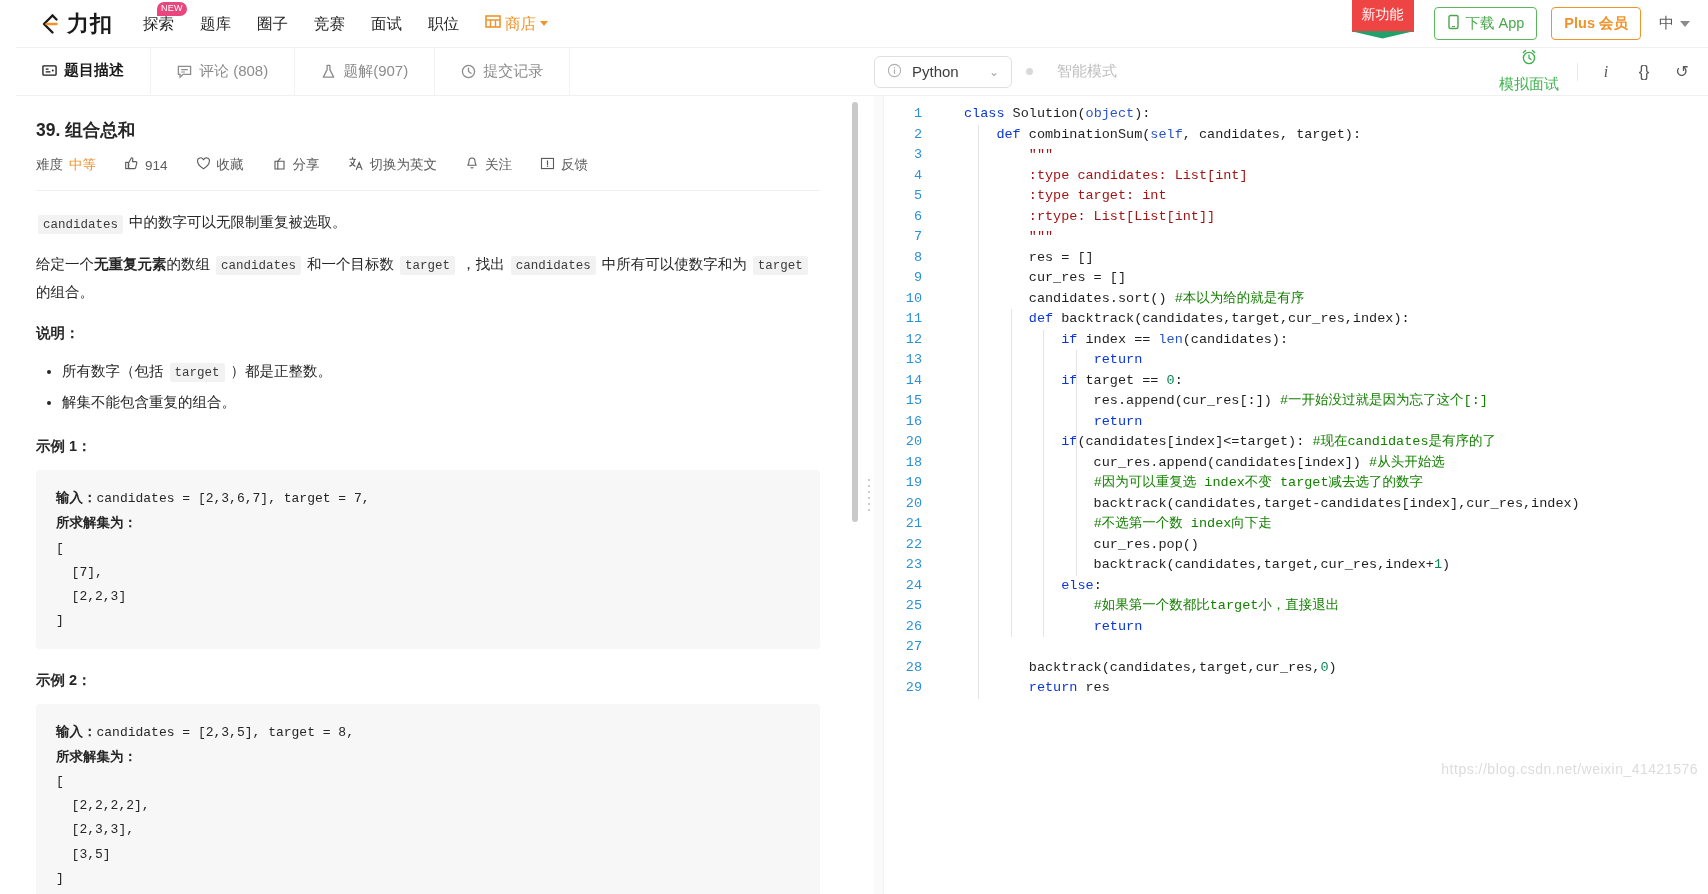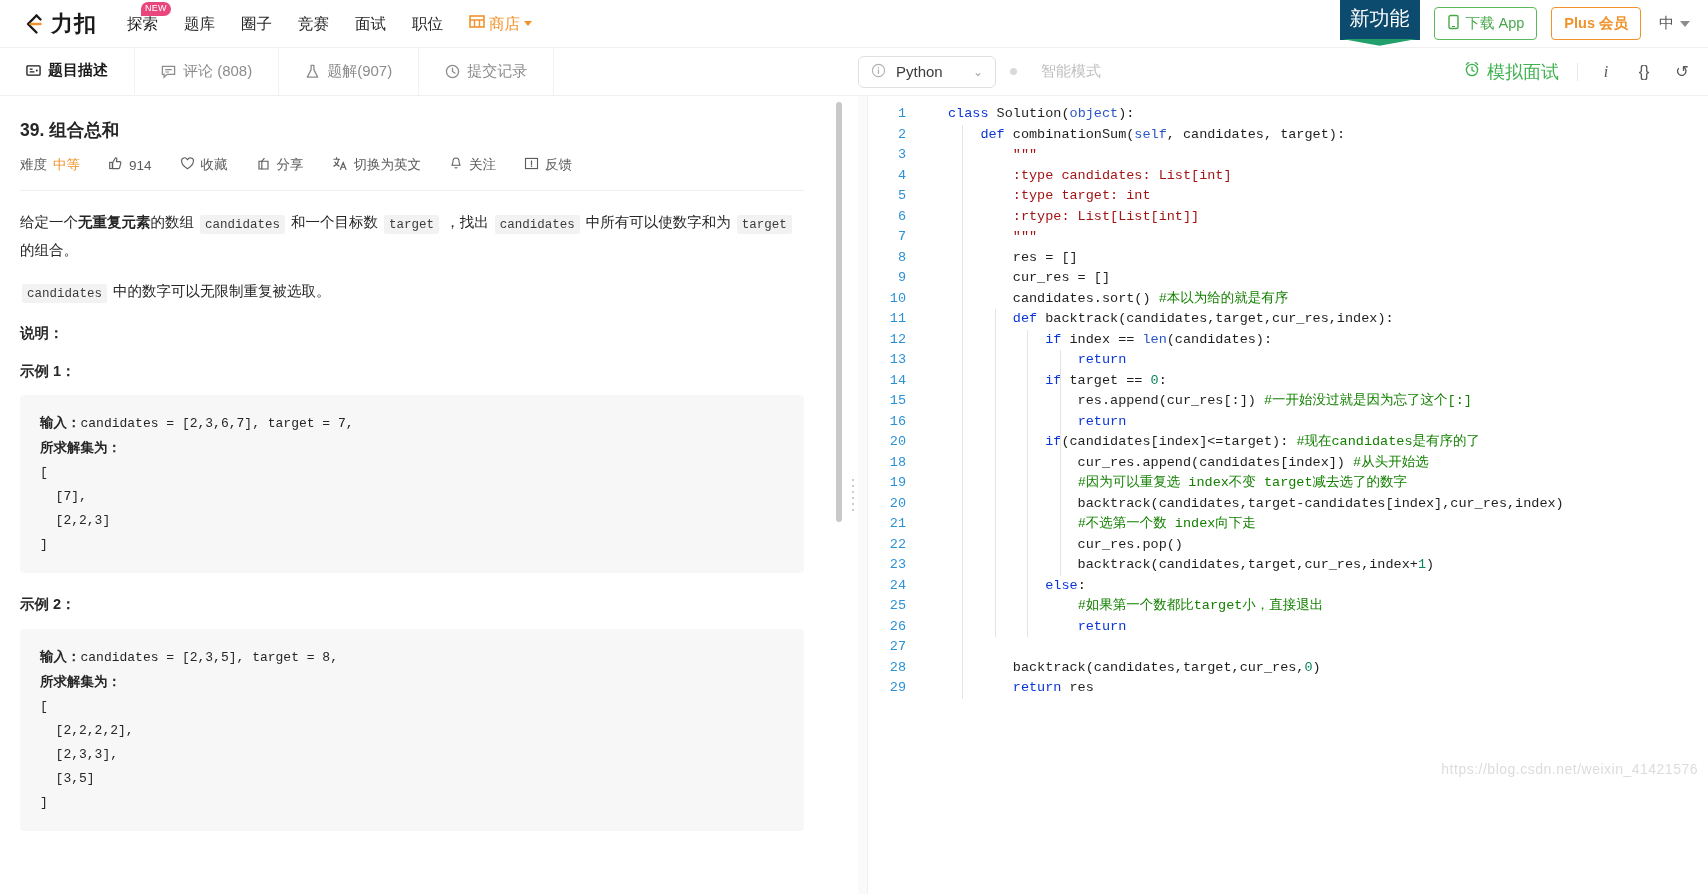--- a/index.html
+++ b/index.html
@@ -3,21 +3,21 @@
 <meta charset="utf-8">
 <style>
   * { box-sizing: border-box; margin: 0; padding: 0; }
   html, body {
     width: 1708px; height: 894px;
     background: #ffffff;
     font-family: "Liberation Sans", "DejaVu Sans", sans-serif;
     overflow: hidden;
     color: #262626;
   }
-  .app { width: 1708px; height: 779px; position: relative; }
+  .app { width: 1708px; height: 779px; position: relative; padding-left: 16px; }
 
   
   .topnav {
     height: 48px; width: 100%;
     display: flex; align-items: center;
     padding: 0 18px 0 20px;
     border-bottom: 1px solid #f0f0f0;
     background: #fff;
     position: relative;
   }
@@ -34,23 +34,23 @@
     position: absolute; top: 2px; left: 14px;
     background: #e8467c; color: #fff;
     font-size: 9px; font-weight: 400; line-height: 1;
     padding: 2.5px 4px; border-radius: 7px 7px 7px 0;
     letter-spacing: .3px;
   }
   .nav-right {
     margin-left: auto; display: flex; align-items: center; gap: 14px; height: 48px;
   }
   .ribbon {
-    position: relative; background: #0c4a6e; color: #fff;
-    font-size: 20px; padding: 6px 10px 10px; line-height: 1.2;
-    align-self: flex-start; margin-right: 0;
+    position: relative; background: #ef4444; color: #fff;
+    font-size: 14px; padding: 6px 10px 10px; line-height: 1.2;
+    align-self: flex-start; margin-right: 6px;
   }
   .ribbon::after {
     content: ""; position: absolute; left: 0; right: 0; bottom: -9px;
     height: 10px; background: #22a06b;
     clip-path: polygon(0 0, 50% 72%, 100% 0, 100% 0, 0 0);
   }
   .btn-outline {
     display: flex; align-items: center; gap: 6px;
     border: 1px solid #5cb85c; color: #49a74a;
     border-radius: 4px; padding: 6px 12px; font-size: 14.5px; cursor: pointer;
@@ -98,21 +98,21 @@
   .smart-mode {
     display: flex; align-items: center; gap: 24px;
     color: #bfbfbf; font-size: 15px; cursor: pointer;
   }
   .dot-grey { width: 7px; height: 7px; border-radius: 50%; background: #d9d9d9; }
   .subbar-tools {
     margin-left: auto; display: flex; align-items: center; gap: 18px;
   }
   .mock-interview {
     display: flex; align-items: center; gap: 7px;
-    color: #3fb24f; font-size: 18px; cursor: pointer; white-space: nowrap;
+    color: #3fb24f; font-size: 15px; cursor: pointer; white-space: nowrap; flex-direction: column;
   }
   .vsep { width: 1px; height: 18px; background: #e8e8e8; }
   .tool-ic { color: #595959; font-size: 16px; cursor: pointer; width: 20px; text-align: center; }
   .tool-ic.italic { font-style: italic; font-family: "Liberation Serif", serif; }
 
   
   .main { display: flex; height: 798px; }
   .left-pane {
     width: 848px; overflow: hidden; position: relative;
     padding: 22px 44px 0 20px; background: #fff;
@@ -397,25 +397,29 @@
               <circle cx="8" cy="11" r=".8" fill="#5c5c5c"></circle>
             </svg>
           </span>
           <span>反馈</span>
         </div>
       </div>
 
       <div class="divider"></div>
 
       <div class="content">
+        <p><code class="inline">candidates</code> <span>中的数字可以无限制重复被选取。</span></p>
+
         <p><span>给定一个</span><b>无重复元素</b><span>的数组</span> <code class="inline">candidates</code> <span>和一个目标数</span> <code class="inline">target</code> <span>，找出</span> <code class="inline">candidates</code> <span>中所有可以使数字和为</span> <code class="inline">target</code> <span>的组合。</span></p>
 
-        <p><code class="inline">candidates</code> <span>中的数字可以无限制重复被选取。</span></p>
-
         <div class="sect-title">说明：</div>
+        <ul class="notes">
+          <li><span>所有数字（包括</span> <code class="inline">target</code> <span>）都是正整数。</span></li>
+          <li>解集不能包含重复的组合。</li>
+        </ul>
 
         <div class="sect-title">示例 1：</div>
         <pre class="example"><b>输入：</b><span>candidates = [2,3,6,7], target = 7,</span>
 <b>所求解集为：</b>
 <span>[
   [7],
   [2,2,3]
 ]</span></pre>
 
         <div class="sect-title">示例 2：</div>

